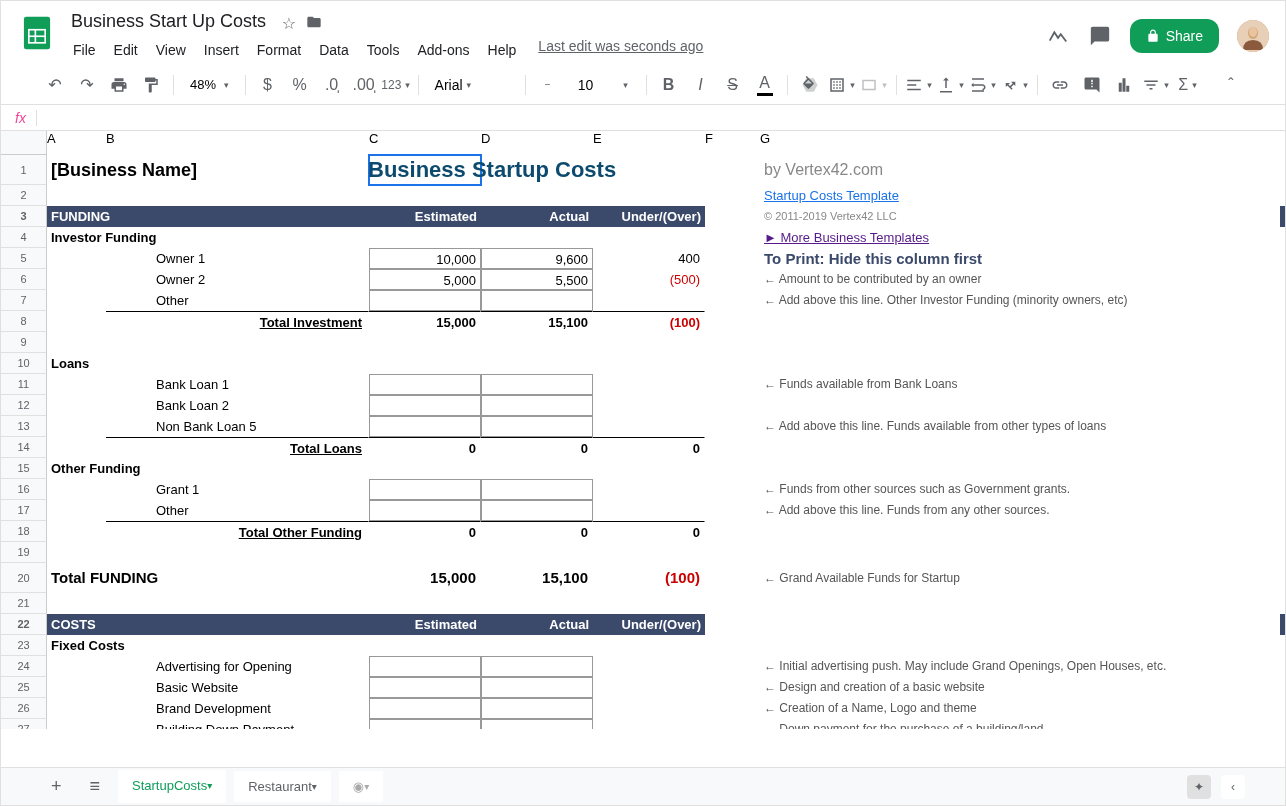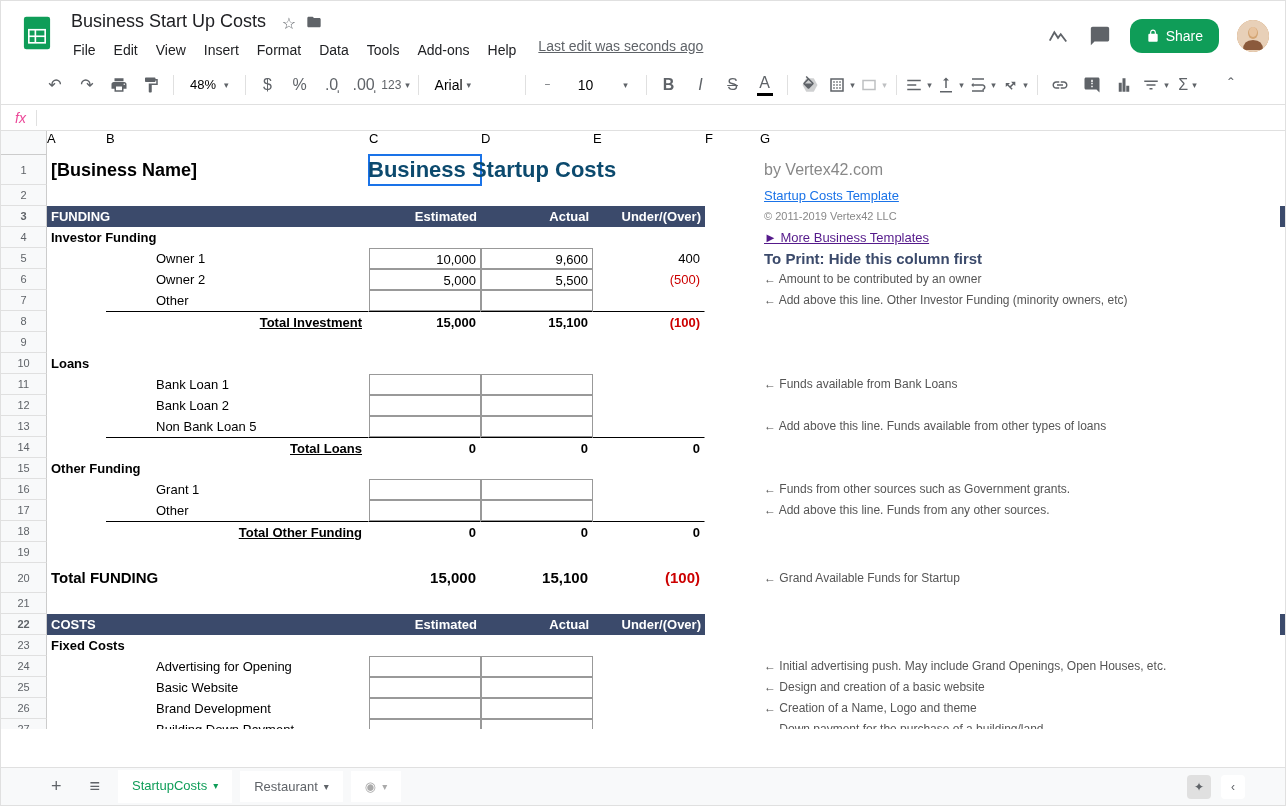--- a/index.html
+++ b/index.html
@@ -54,21 +54,21 @@
 .link { color: #1a73e8; text-decoration: underline; cursor: pointer; }
 .link-purple { color: #551a8b; text-decoration: underline; cursor: pointer; }
 .greytxt { color: #888; font-size: 11px; }
 .note { color: #555; font-size: 12px; }
 .note-blue { color: #3b4a6b; font-weight: bold; font-size: 15px; }
 .vertex { color: #888; font-size: 16px; }
 .indent-right { text-align: right; padding-right: 6px; text-decoration: underline; }
 .selected-cell { outline: 2px solid #1a73e8; outline-offset: -1px; }
 .sheetbar { position: absolute; bottom: 0; left: 0; right: 0; height: 38px; border-top: 1px solid #e0e0e0; display: flex; align-items: center; padding: 0 40px; gap: 8px; background: #f8f9fa; }
 .sheetbar .sb-btn { padding: 6px 10px; color: #5f6368; font-size: 18px; cursor: pointer; }
-.sheet-tab { padding: 8px 14px; font-size: 13px; color: #5f6368; display: flex; align-items: center; gap: 6px; background: #fff; cursor: pointer; }
+.sheet-tab { padding: 8px 14px; font-size: 13px; color: #5f6368; display: flex; align-items: center; gap: 0; background: #fff; cursor: pointer; }
 .sheet-tab.active { color: #0f9d58; font-weight: 500; border-bottom: 2px solid transparent; }
 .sheet-tab .dd2 { font-size: 10px; }
 .sheetbar-right { margin-left: auto; display: flex; gap: 10px; }
 .sheetbar-right .sb-icon { width: 24px; height: 24px; background: #e0e0e0; border-radius: 4px; display: flex; align-items: center; justify-content: center; font-size: 12px; color:#5f6368; }
 .color-underline { border-bottom: 3px solid #000; padding-bottom:1px; display:inline-block; width: 16px; text-align:center;}
 </style>
 </head>
 <body>
 
 <div class="header">

